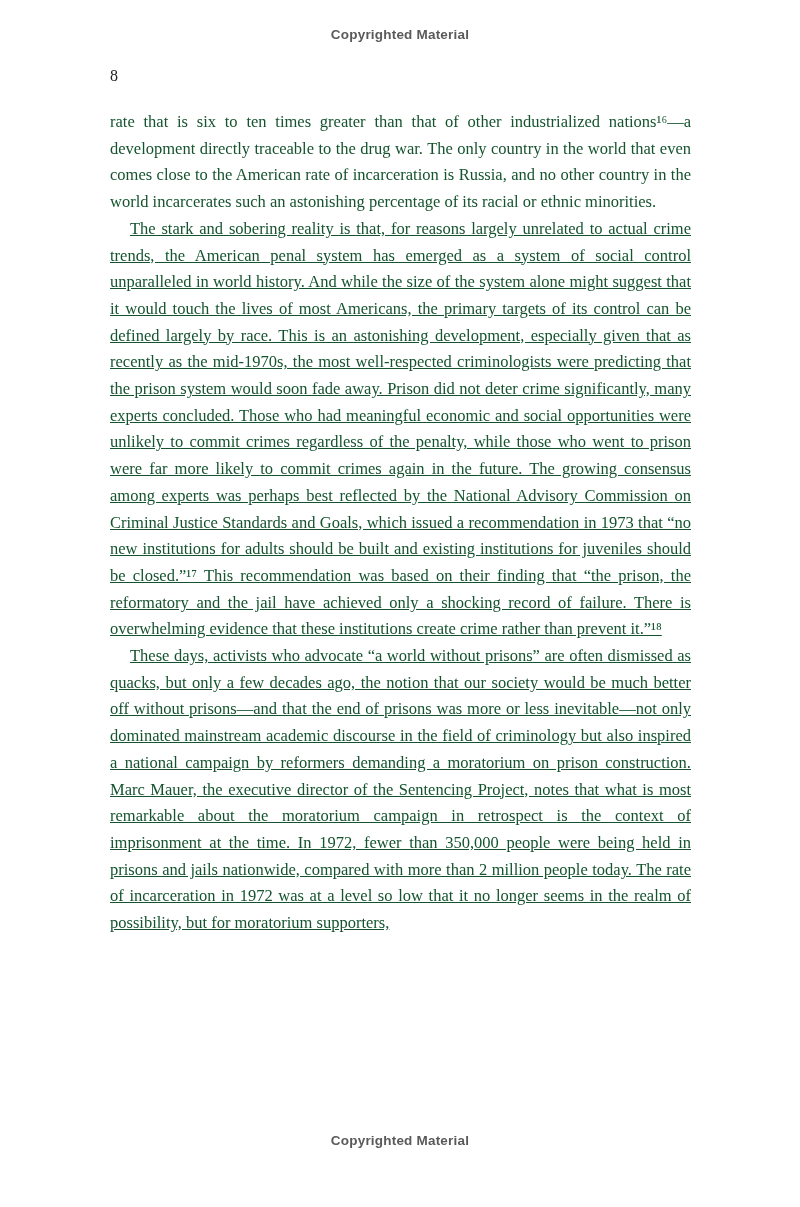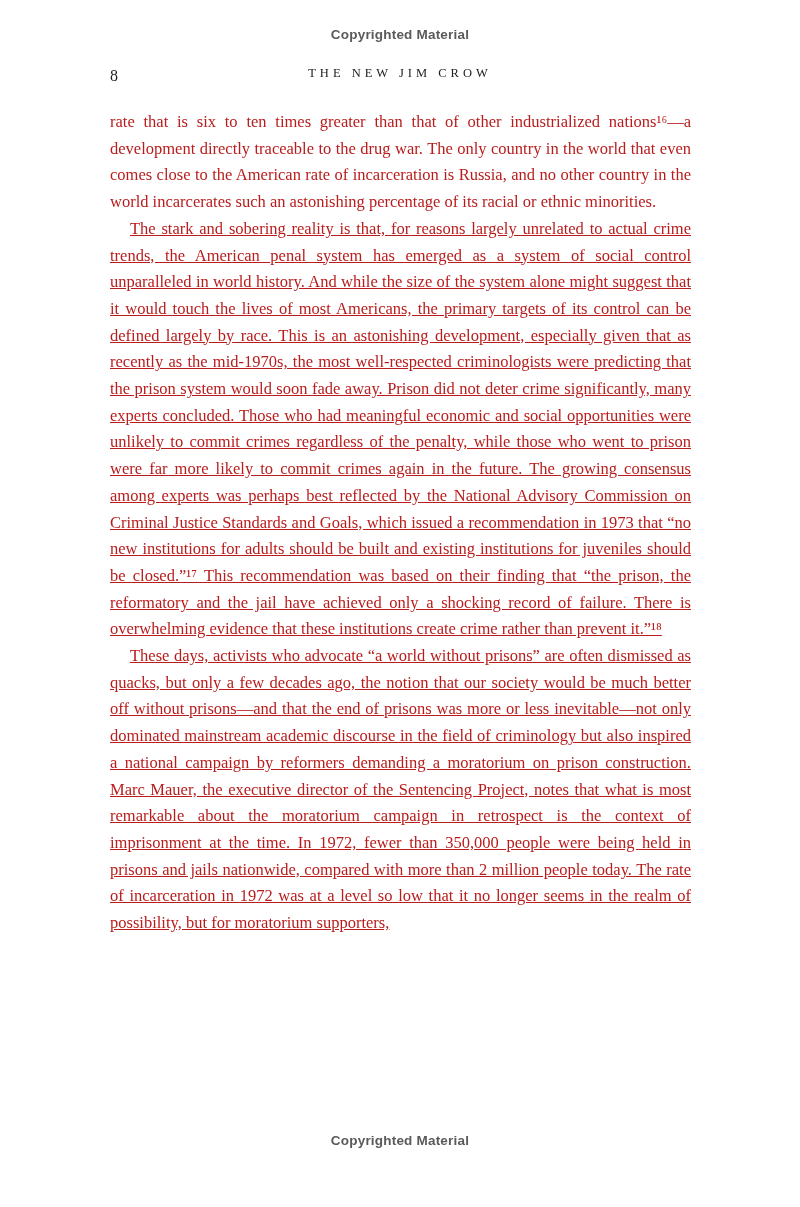--- a/index.html
+++ b/index.html
@@ -46,35 +46,34 @@
     letter-spacing: 4px;
     color: #222222;
     font-weight: normal;
   }
   .body-text {
     margin: 23px 110px 0 110px;
     width: 581px;
     text-align: justify;
     font-size: 16.5px;
     line-height: 26.7px;
-    color: #b91c1c;
+    color: #14532d;
   }
   .para { margin: 0; padding: 0; }
   .para.indent { text-indent: 20px; text-decoration: underline; }
 </style>
 </head>
 <body>
 
 <div class="page">
 
   <div class="copyright copyright-top">Copyrighted Material</div>
 
   <div class="header">
     <span class="page-number">8</span>
-    <span class="running-head">THE NEW JIM CROW</span>
   </div>
 
   <div class="body-text">
     <p class="para">rate that is six to ten times greater than that of other industrialized nations¹⁶—a development directly traceable to the drug war. The only country in the world that even comes close to the American rate of incarceration is Russia, and no other country in the world incarcerates such an astonishing percentage of its racial or ethnic minorities.</p>
     <p class="para indent">The stark and sobering reality is that, for reasons largely unrelated to actual crime trends, the American penal system has emerged as a system of social control unparalleled in world history. And while the size of the system alone might suggest that it would touch the lives of most Americans, the primary targets of its control can be defined largely by race. This is an astonishing development, especially given that as recently as the mid-1970s, the most well-respected criminologists were predicting that the prison system would soon fade away. Prison did not deter crime significantly, many experts concluded. Those who had meaningful economic and social opportunities were unlikely to commit crimes regardless of the penalty, while those who went to prison were far more likely to commit crimes again in the future. The growing consensus among experts was perhaps best reflected by the National Advisory Commission on Criminal Justice Standards and Goals, which issued a recommendation in 1973 that “no new institutions for adults should be built and existing institutions for juveniles should be closed.”¹⁷ This recommendation was based on their finding that “the prison, the reformatory and the jail have achieved only a shocking record of failure. There is overwhelming evidence that these institutions create crime rather than prevent it.”¹⁸</p>
     <p class="para indent">These days, activists who advocate “a world without prisons” are often dismissed as quacks, but only a few decades ago, the notion that our society would be much better off without prisons—and that the end of prisons was more or less inevitable—not only dominated mainstream academic discourse in the field of criminology but also inspired a national campaign by reformers demanding a moratorium on prison construction. Marc Mauer, the executive director of the Sentencing Project, notes that what is most remarkable about the moratorium campaign in retrospect is the context of imprisonment at the time. In 1972, fewer than 350,000 people were being held in prisons and jails nationwide, compared with more than 2 million people today. The rate of incarceration in 1972 was at a level so low that it no longer seems in the realm of possibility, but for moratorium supporters,</p>
   </div>
 
   <div class="copyright copyright-bottom">Copyrighted Material</div>
 

